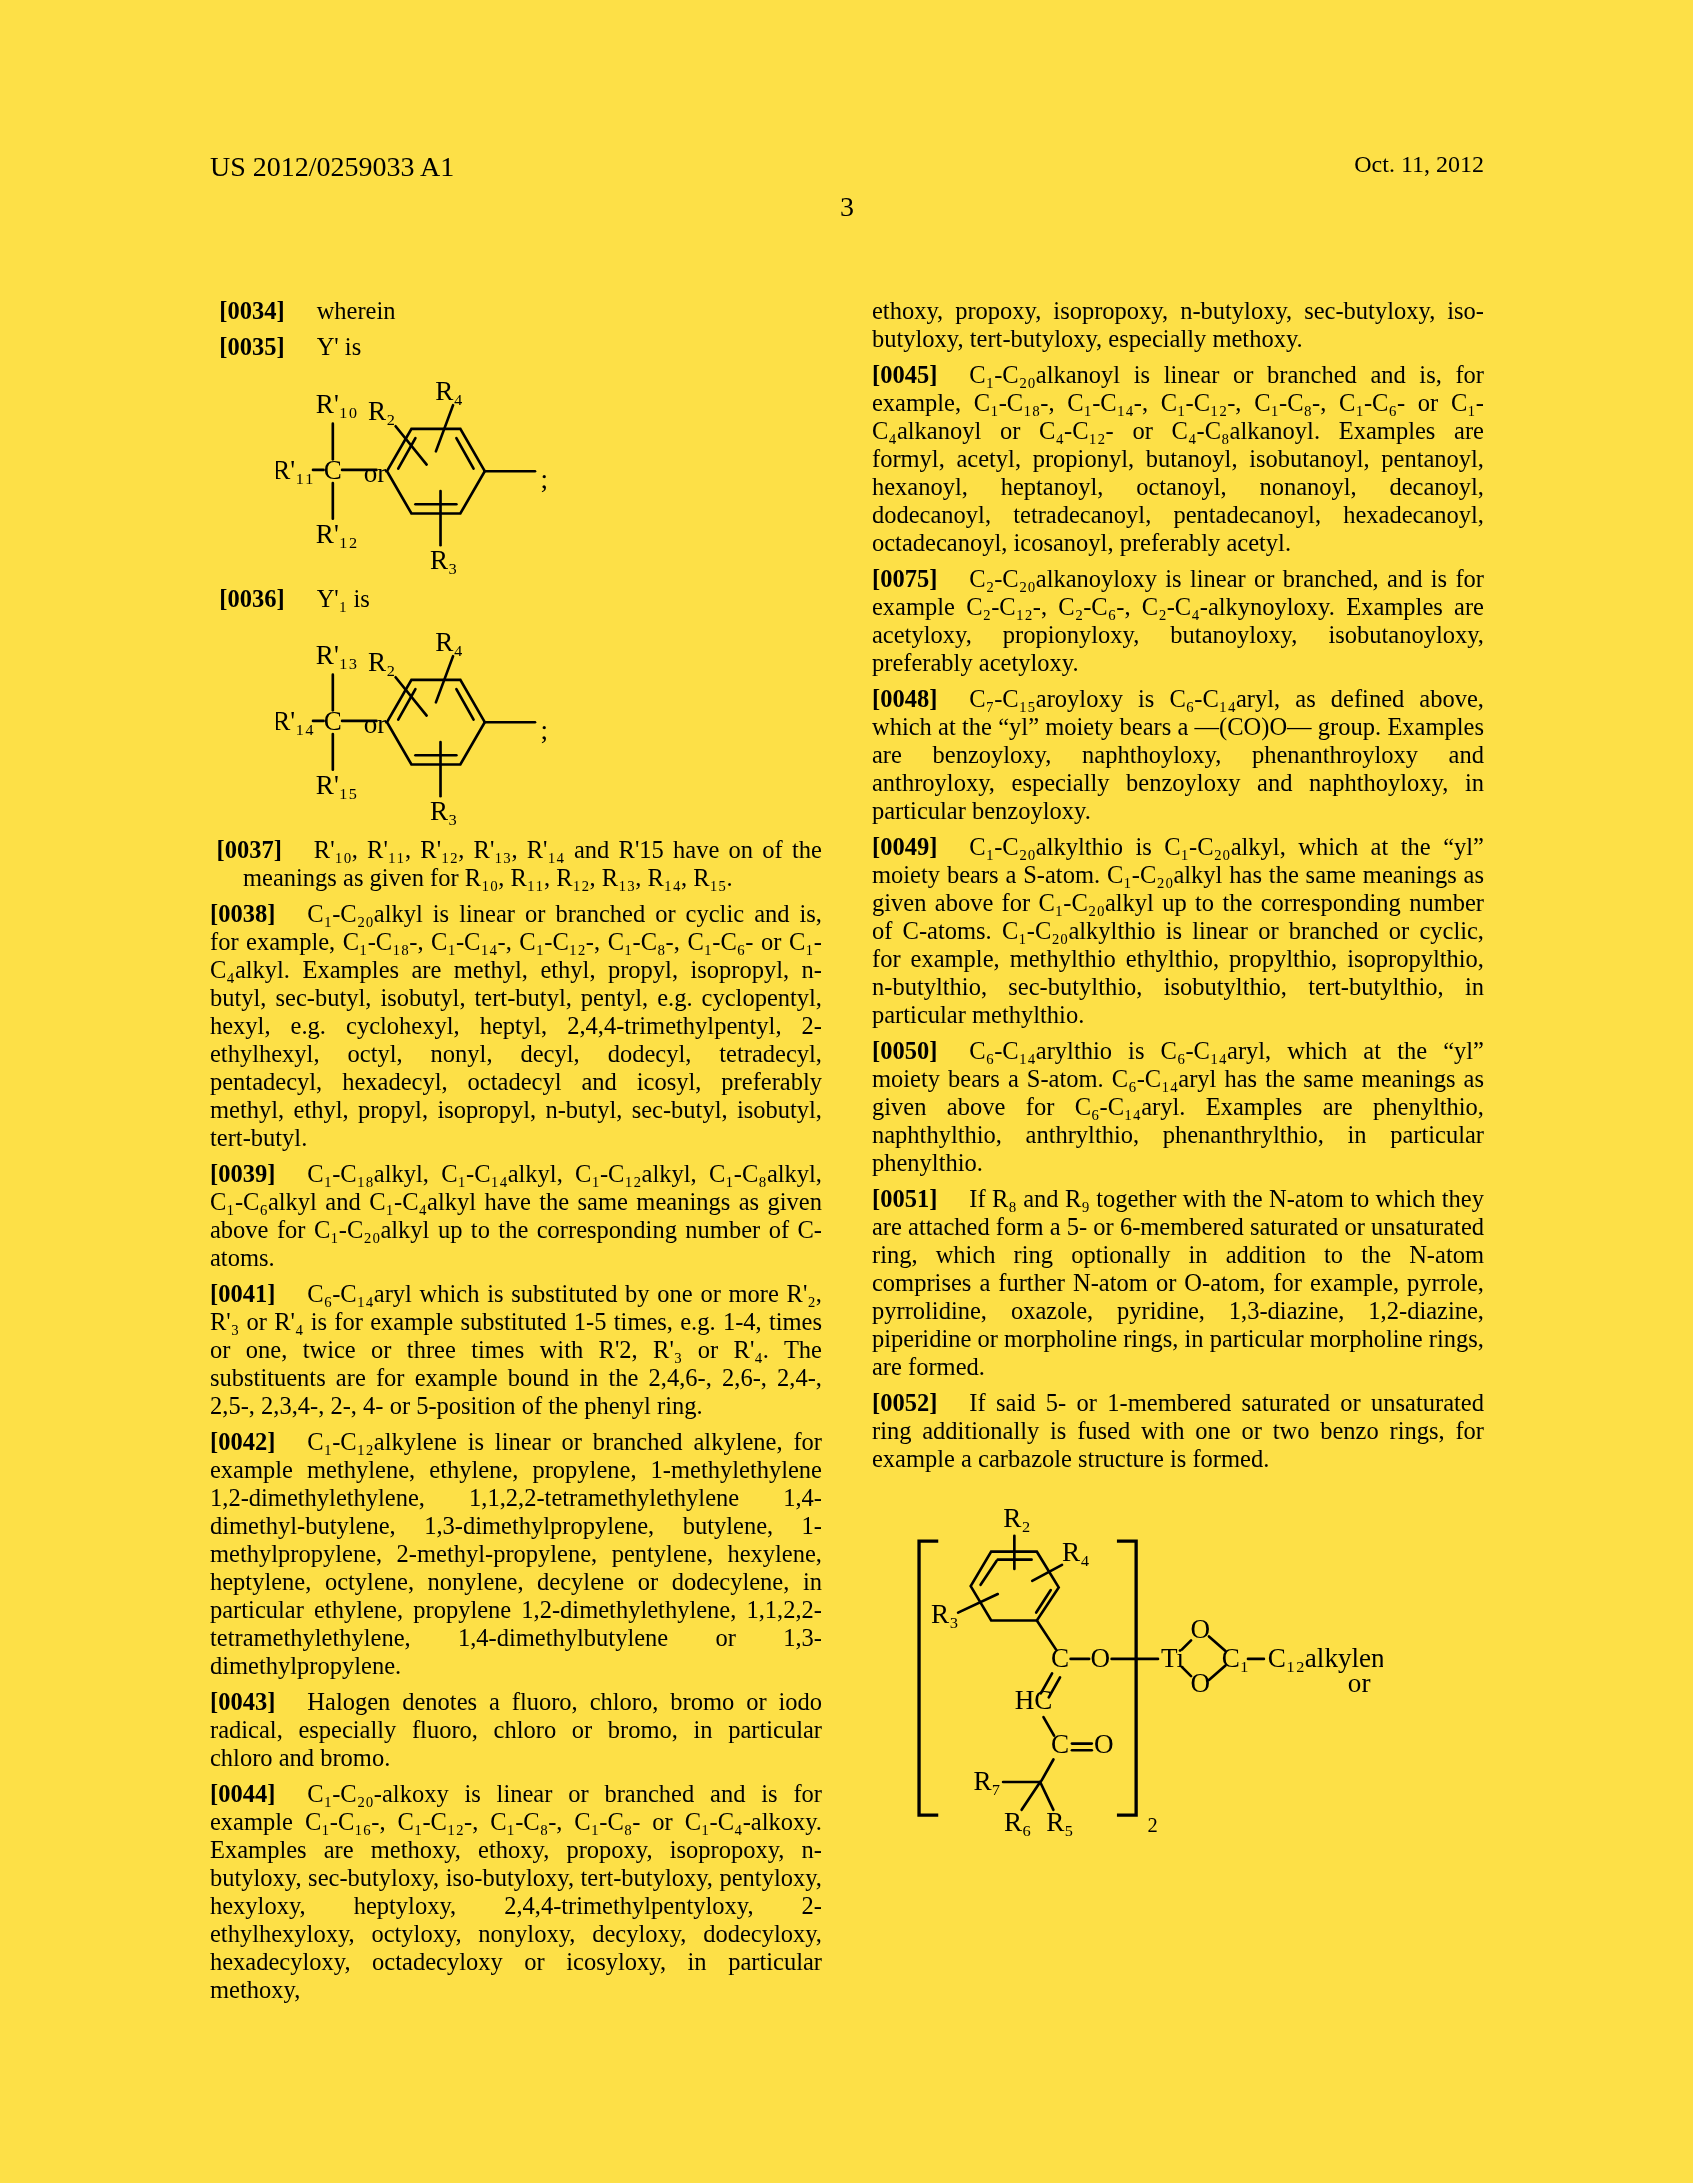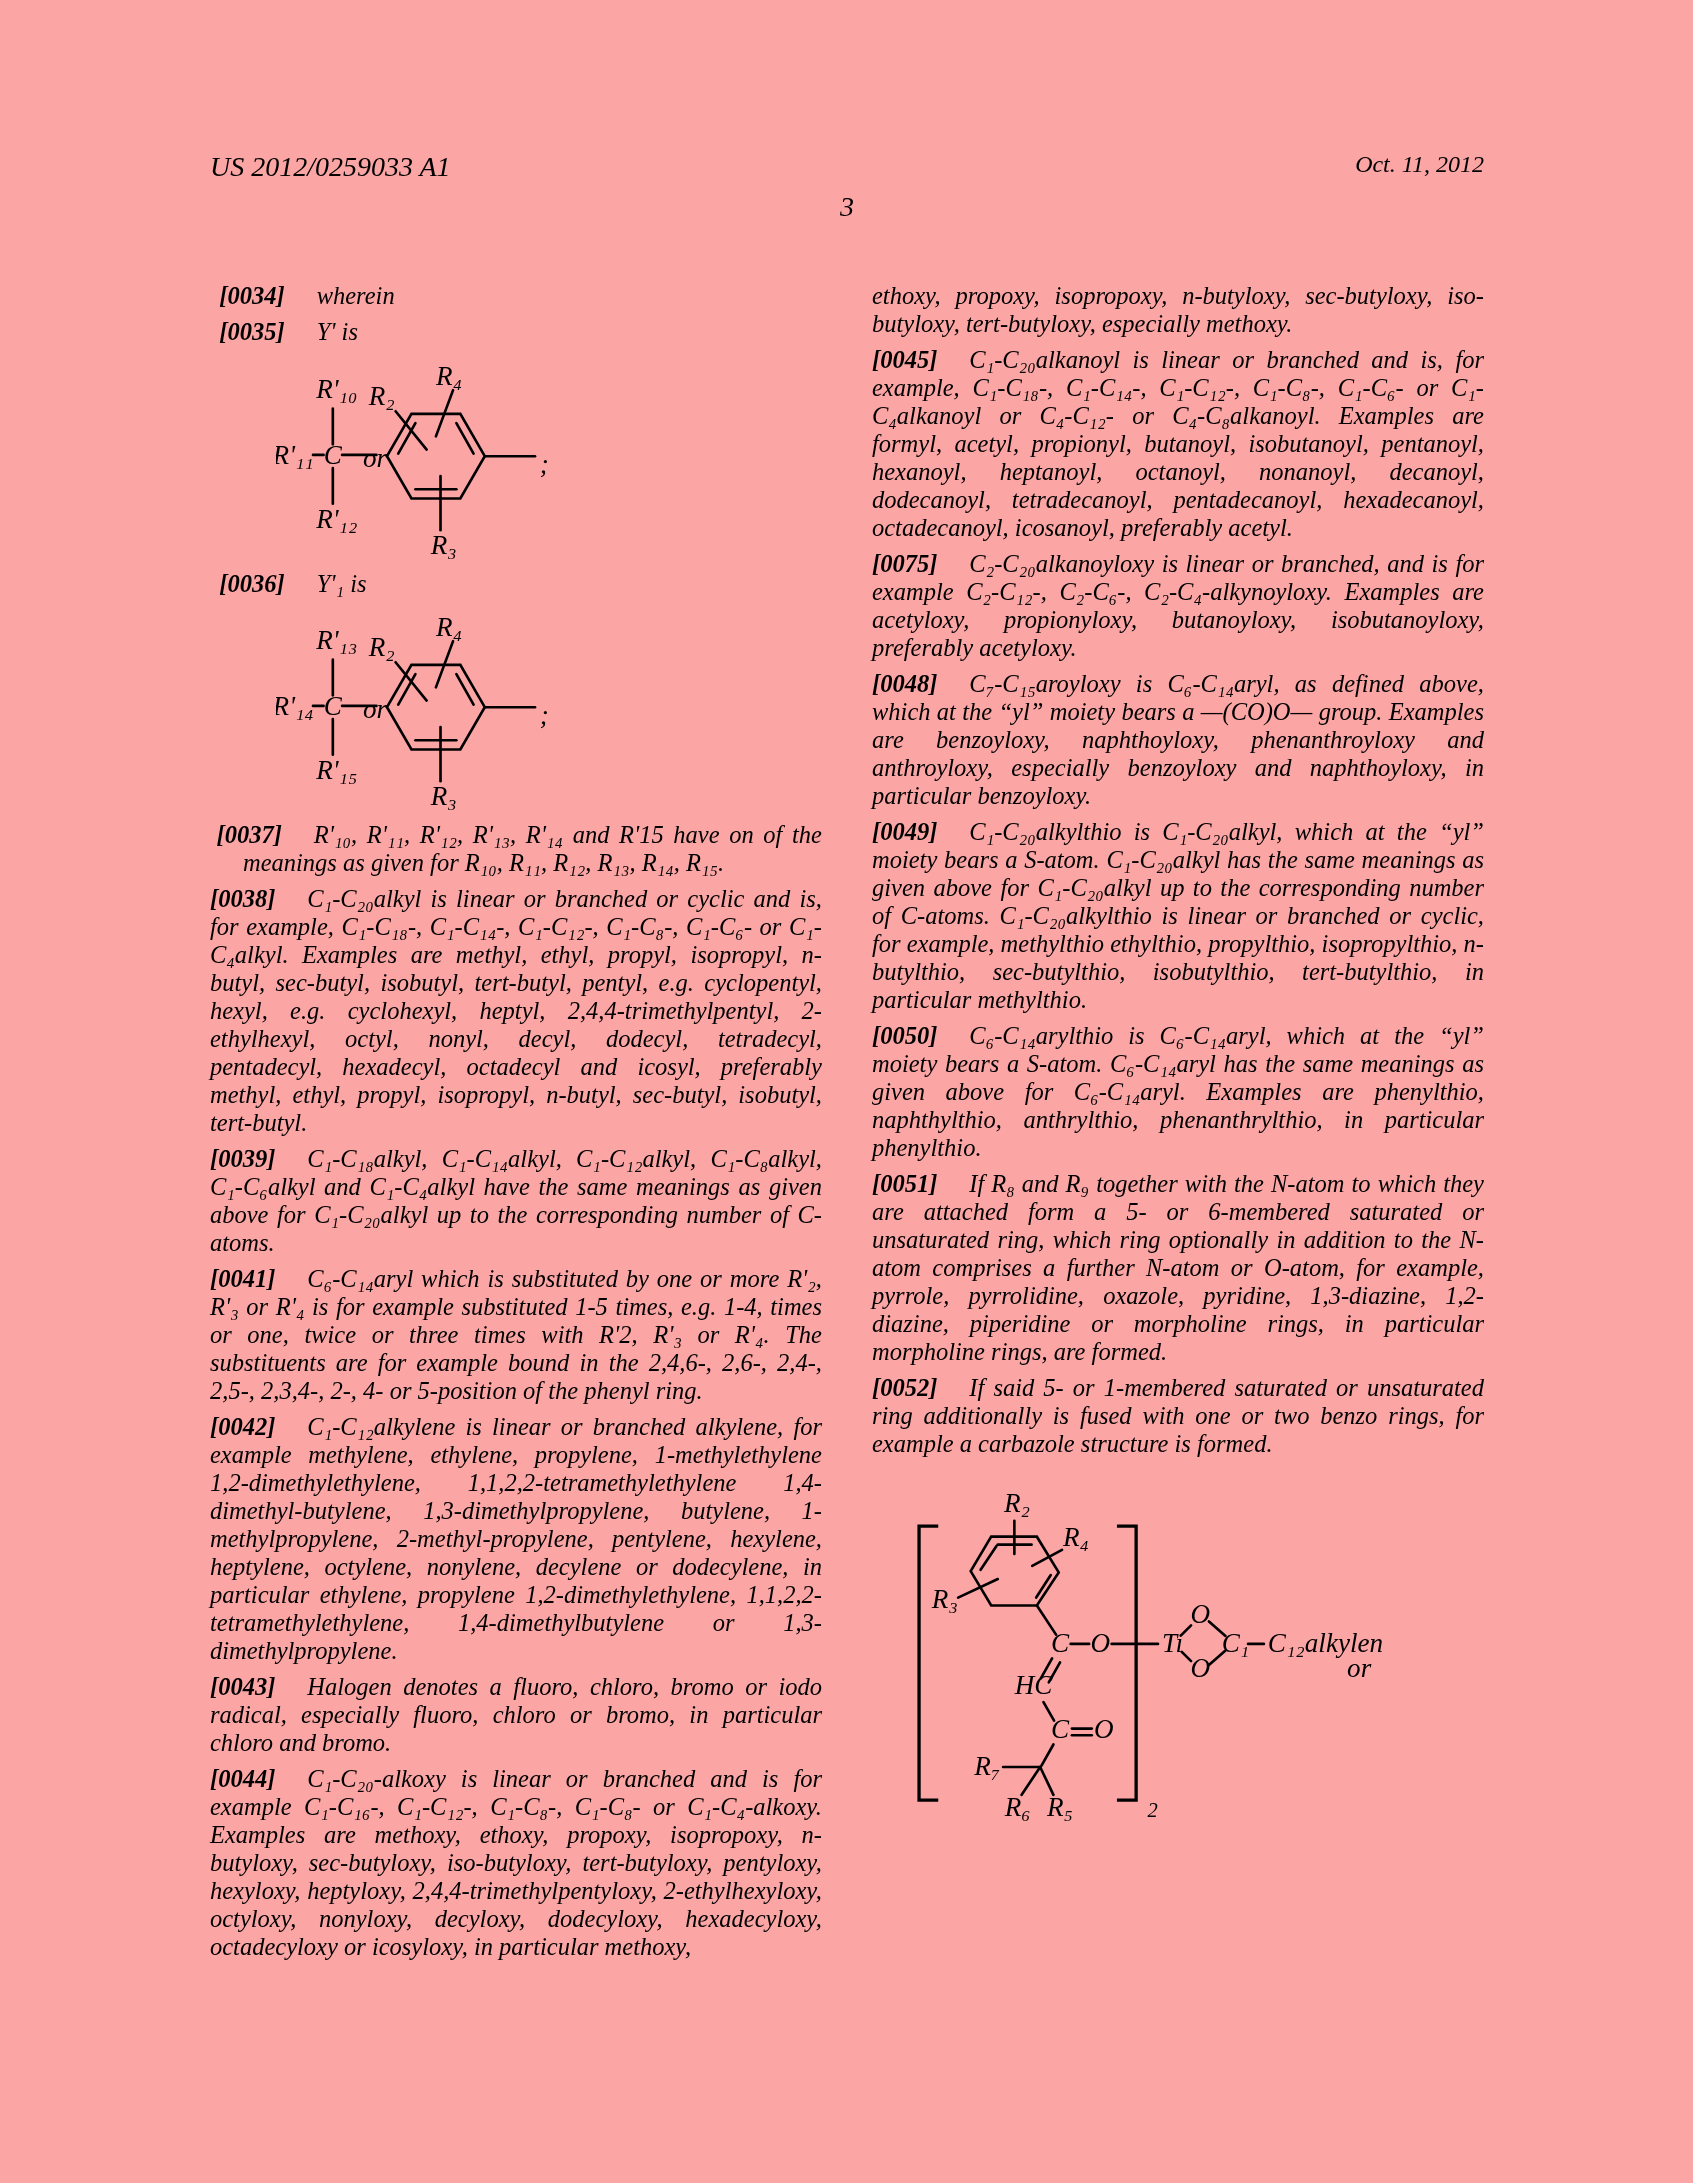--- a/index.html
+++ b/index.html
@@ -1,36 +1,36 @@
 <!DOCTYPE html>
 <html style="font-size:10.6px"><head>
 <meta charset="utf-8">
 <style>
   html, body { margin: 0; padding: 0; background: #ffffff; }
   body {
     width: 1694px; height: 2183px; position: relative;
     font-family: "Liberation Serif", "DejaVu Serif", serif;
     color: #000; -webkit-font-smoothing: antialiased;
   }
-  .page { position: absolute; inset: 0; background: #fca5a5; font-style: italic; }
+  .page { position: absolute; inset: 0; background: #fde047; }
 
   
   .hdr-left  { position: absolute; left: 210px; top: 151px; font-size: 28px; }
   .hdr-right { position: absolute; right: 210px; top: 151px; font-size: 24px; }
   .hdr-page  { position: absolute; left: 210px; right: 210px; top: 191px;
                text-align: center; font-size: 28px; }
 
   
   .col { position: absolute; top: 281px; width: 612px; font-size: 24.5px;
          line-height: 28px; text-align: justify; }
   .col-left  { left: 210px; }
   .col-right { left: 872px; }
 
   p.para { margin: 8px 0 0 0; }
-  p.para:first-child { margin-top: 1px; }
+  p.para:first-child { margin-top: 16px; }
   .pnum { font-weight: bold; margin-right: 32px; }
   .p-head { padding-left: 9.3px; text-align: left; }
   .p-def  { padding-left: 33px; text-indent: -26.5px; margin-top: 6.6px; }
   .p-and  { margin-top: 10.6px; text-align: left; }
 
   
   .chem { display: block; }
   .chem-y  { margin: 10.6px 0 6.6px 66px; }
   .chem-ti { margin: 26.5px 0 0 8px; }
   svg .bond { stroke: #000; stroke-width: 4; fill: none; stroke-linecap: round; }

